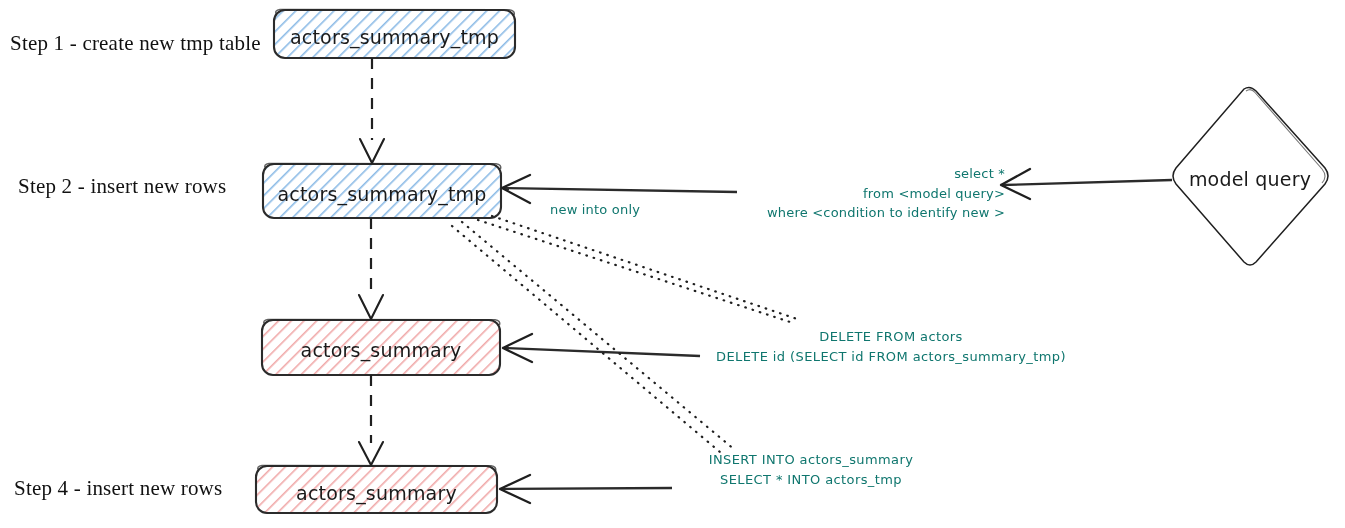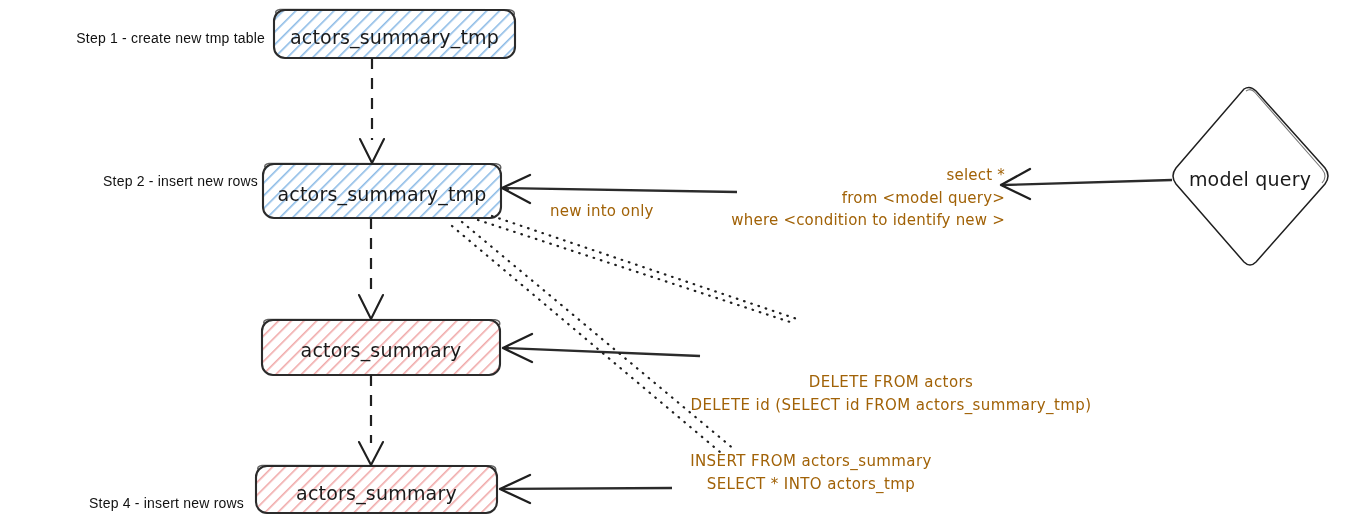--- a/index.html
+++ b/index.html
@@ -27,32 +27,32 @@
     position: absolute;
     font-family: "DejaVu Sans", sans-serif;
     font-size: 19px;
     color: #1a1a1a;
     white-space: nowrap;
     text-align: center;
     letter-spacing: 0.2px;
   }
   .step-label {
     position: absolute;
-    font-family: Liberation Sans, sans-serif;
-    font-size: 14px;
+    font-family: Liberation Serif, serif;
+    font-size: 21px;
     color: #111111;
-    text-align: right;
+    text-align: left;
     line-height: 1.45;
     letter-spacing: 0.2px;
   }
   .edge-label {
     position: absolute;
     font-family: "DejaVu Sans", sans-serif;
-    font-size: 15px;
-    color: #a16207;
+    font-size: 13px;
+    color: #0f766e;
     white-space: nowrap;
     line-height: 1.5;
     letter-spacing: 0.2px;
   }
   .edge-label.center { text-align: center; }
   .edge-label.right  { text-align: right; }
   .mono-ish {
     font-family: "DejaVu Sans", sans-serif;
     letter-spacing: 0.4px;
   }
@@ -145,21 +145,21 @@
 
   <div class="step-label" style="left:10px; top:28px; width:255px;">
     <div>Step 1 - create new tmp table</div>
   </div>
 
   <div class="step-label" style="left:18px; top:171px; width:240px;">
     <div>Step 2 - insert new rows</div>
   </div>
 
 
-  <div class="step-label" style="left:14px; top:473px; width:230px;margin-top:20px;">
+  <div class="step-label" style="left:14px; top:473px; width:230px;">
     <div>Step 4 - insert new rows</div>
   </div>
 
   <div class="node-label" style="left:274px; top:26px; width:241px;">actors_summary_tmp</div>
 
   <div class="node-label" style="left:263px; top:183px; width:238px;">actors_summary_tmp</div>
 
   <div class="node-label" style="left:262px; top:339px; width:238px;">actors_summary</div>
 
   <div class="node-label" style="left:256px; top:482px; width:241px;">actors_summary</div>
@@ -167,23 +167,23 @@
   <div class="node-label" style="left:1178px; top:168px; width:144px;">model query</div>
 
   <div class="edge-label" style="left:550px; top:200px;">new into only</div>
 
   <div class="edge-label right" style="left:700px; top:164px; width:305px;">
     <div>select *</div>
     <div>from &lt;model query&gt;</div>
     <div>where &lt;condition to identify new &gt;</div>
   </div>
 
-  <div class="edge-label center mono-ish" style="left:686px; top:327px; width:410px;margin-top:44px;">
+  <div class="edge-label center mono-ish" style="left:686px; top:327px; width:410px;">
     <div>DELETE FROM actors</div>
     <div>DELETE id (SELECT id FROM actors_summary_tmp)</div>
   </div>
 
   <div class="edge-label center mono-ish" style="left:684px; top:450px; width:254px;">
-    <div>INSERT FROM actors_summary</div>
+    <div>INSERT INTO actors_summary</div>
     <div>SELECT * INTO actors_tmp</div>
   </div>
 
 </div>
 
 </body></html>

